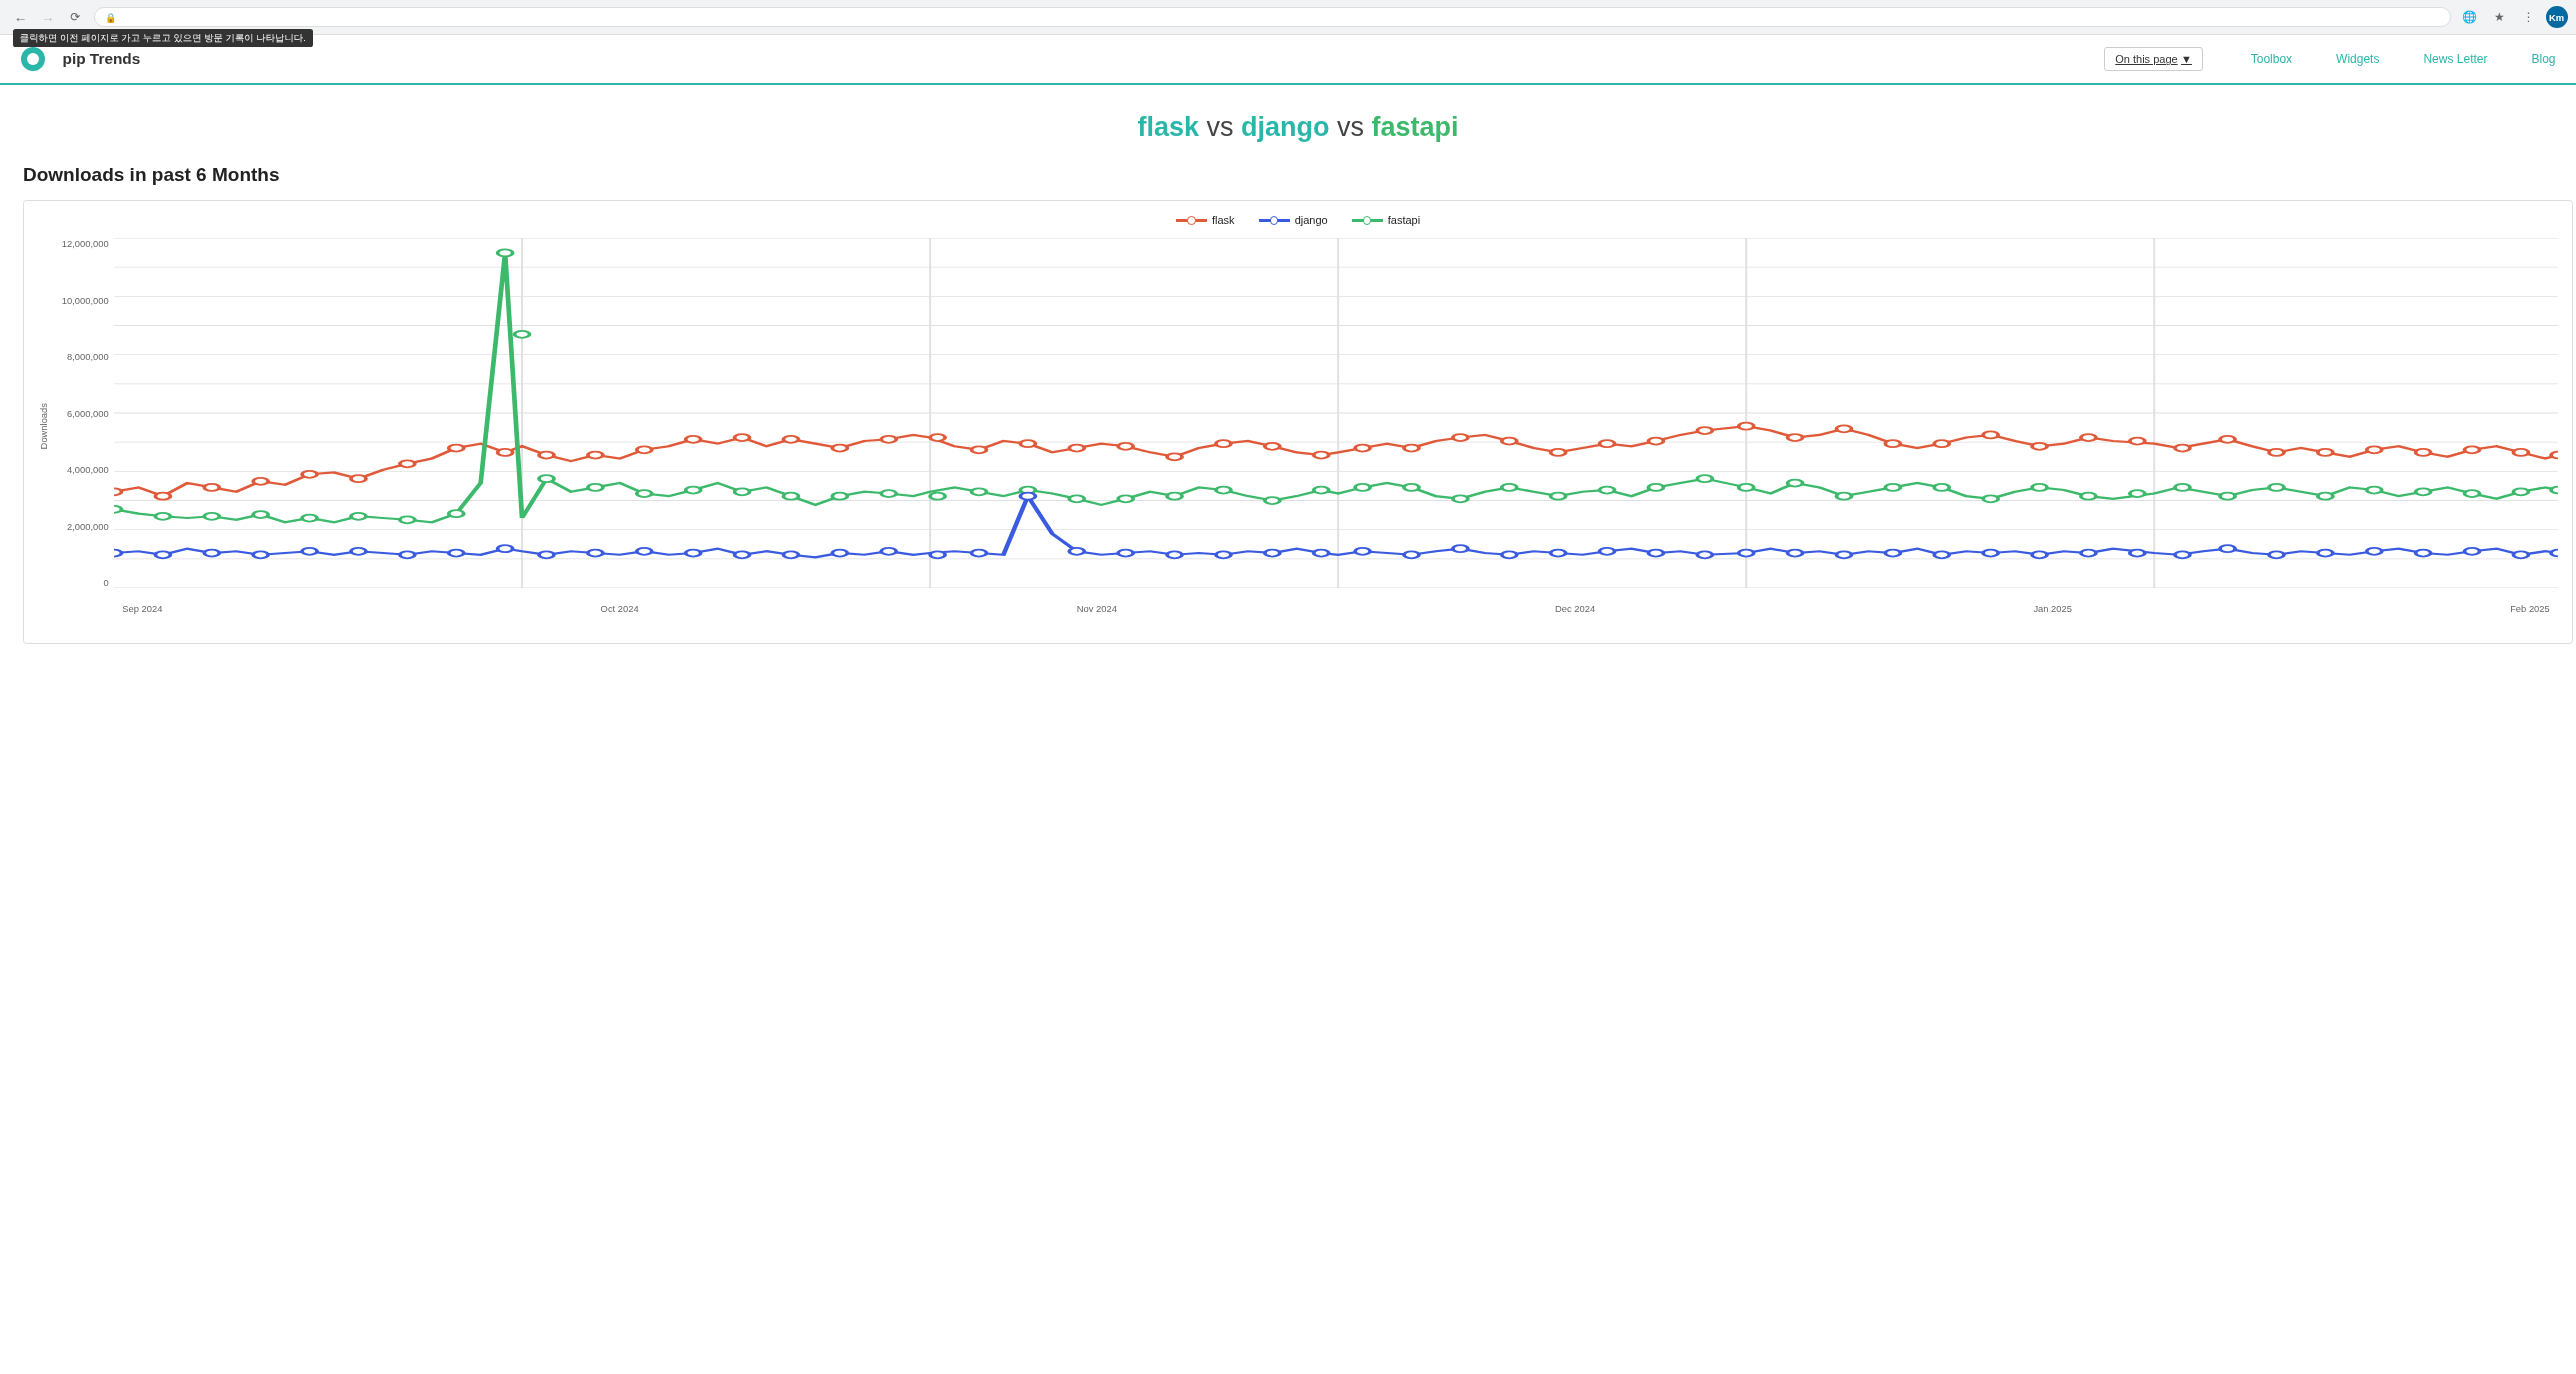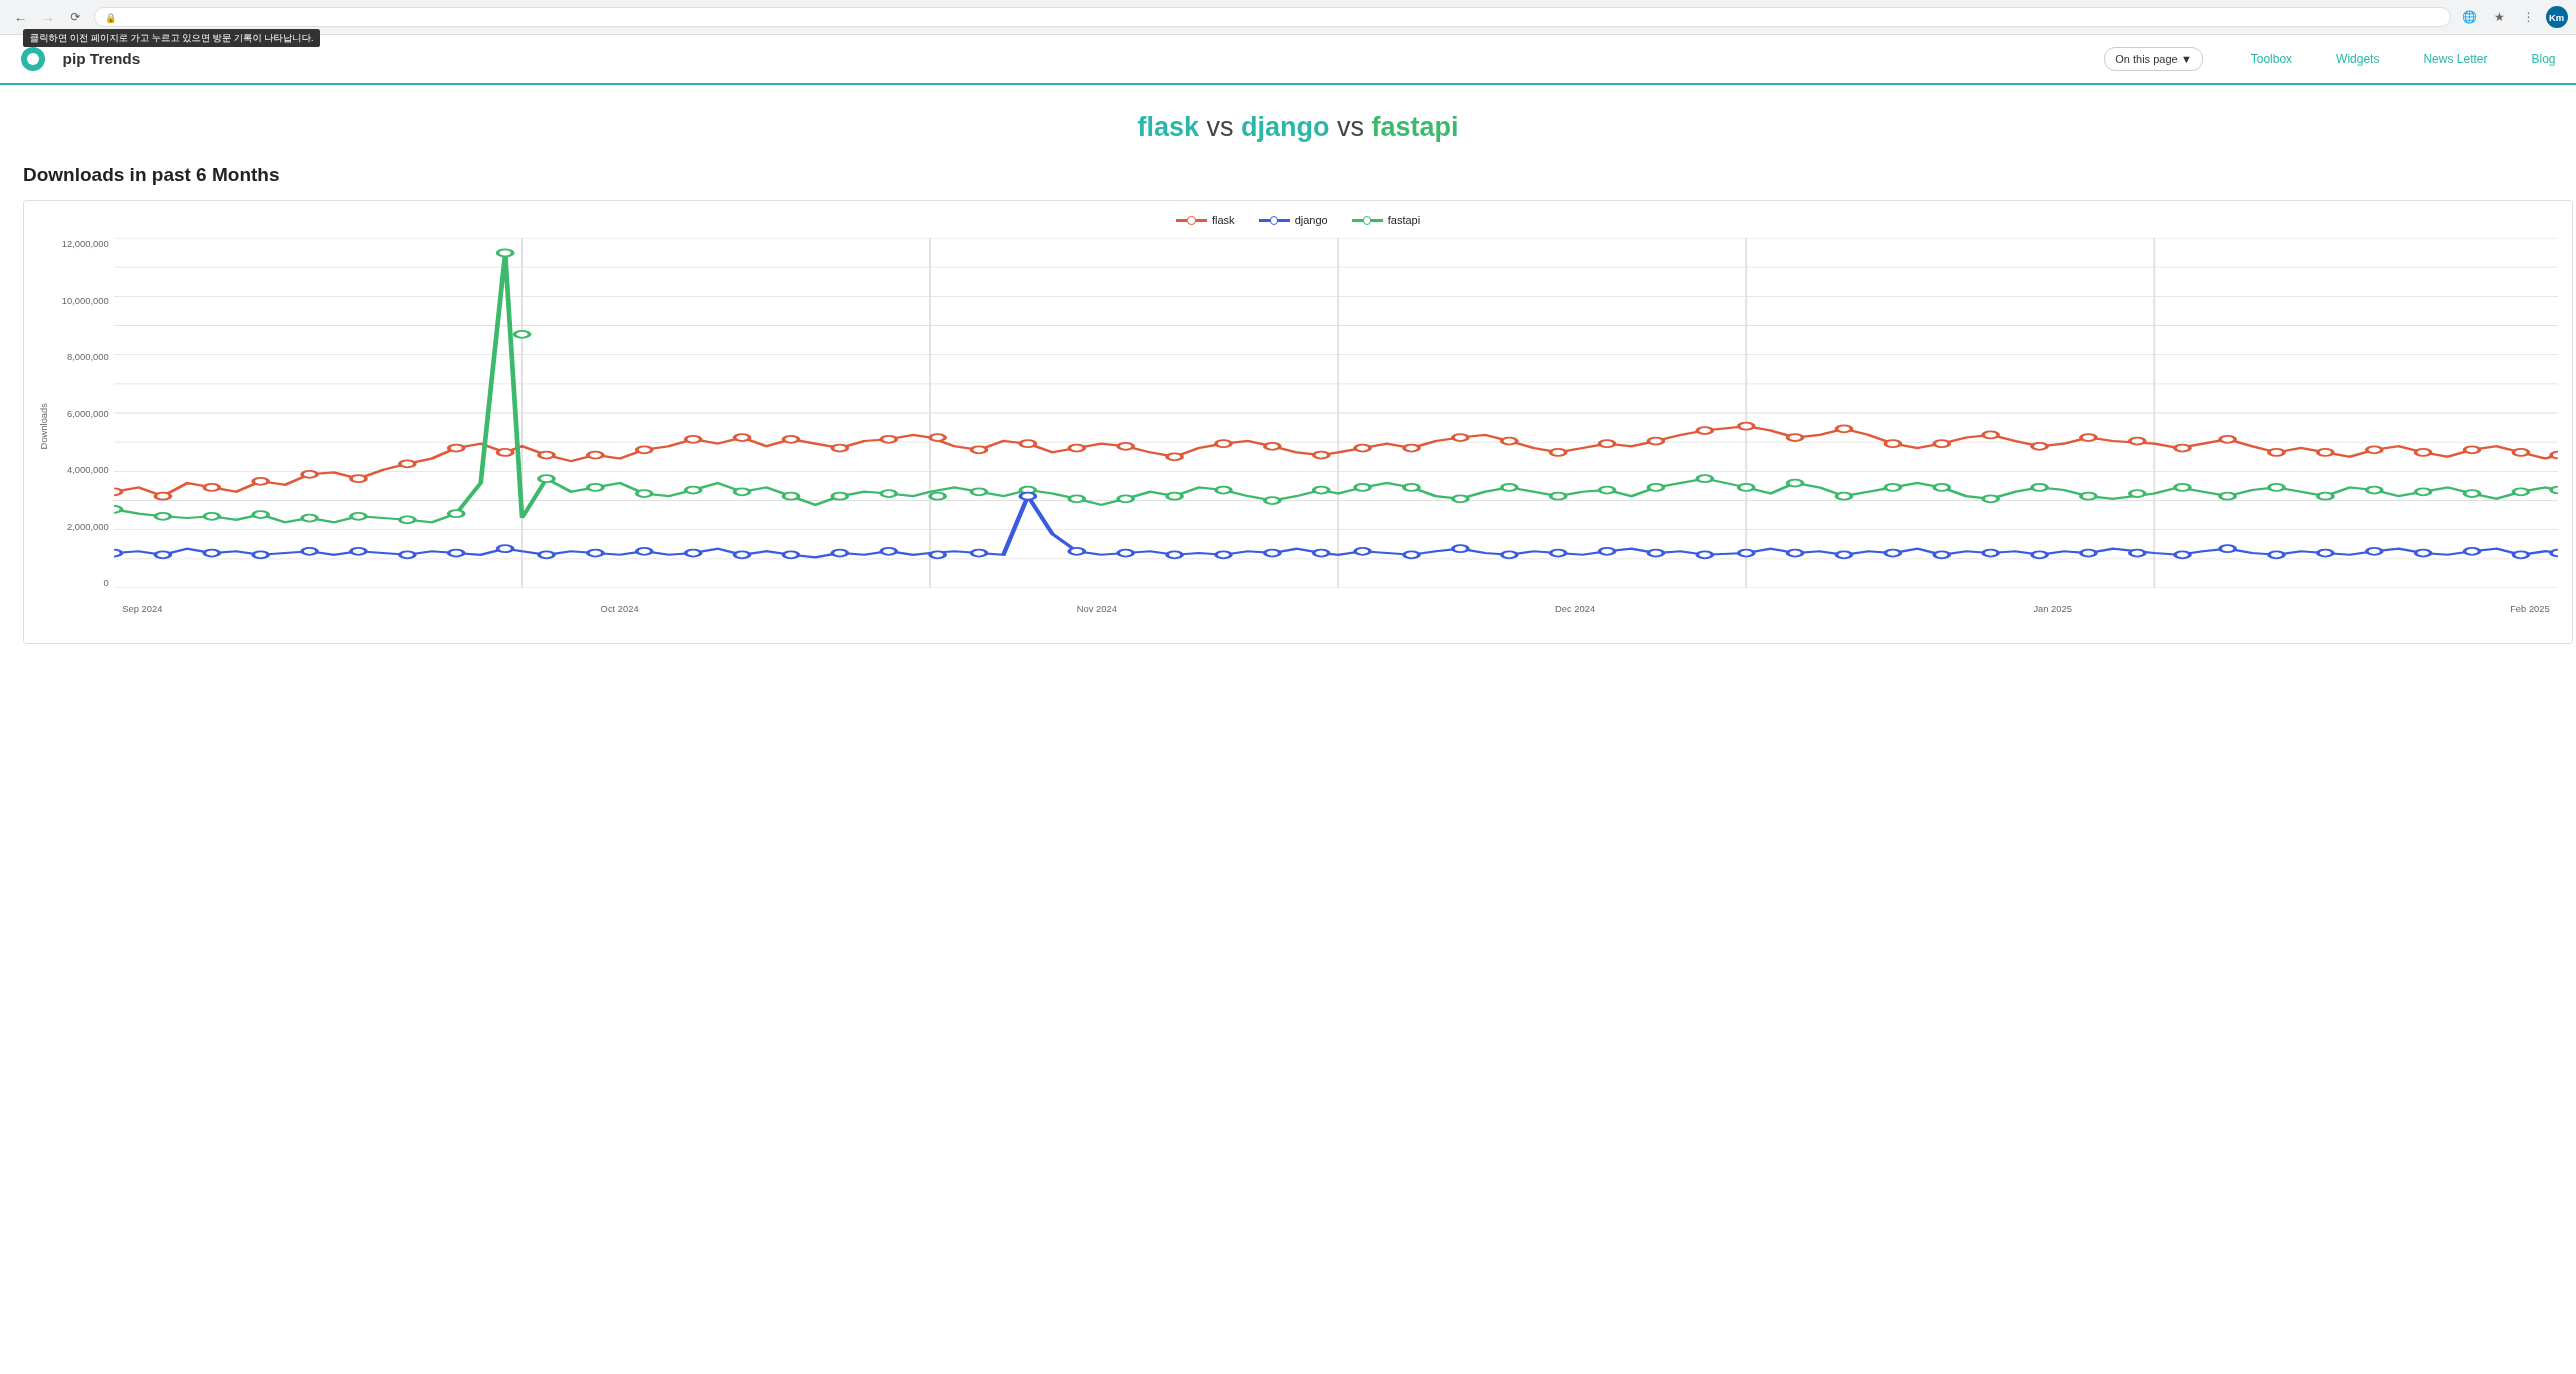--- a/index.html
+++ b/index.html
@@ -11,30 +11,30 @@
     .nav-buttons { display: flex; gap: 3.4px; }
     .nav-btn { width: 24px; height: 24px; border-radius: 50%; border: none; background: transparent; cursor: pointer; display: flex; align-items: center; justify-content: center; font-size: 13.7px; color: #666; }
     .nav-btn.disabled { color: #bbb; cursor: default; }
     .refresh-btn { width: 24px; height: 24px; border-radius: 50%; border: none; background: transparent; cursor: pointer; display: flex; align-items: center; justify-content: center; font-size: 12px; color: #666; }
     .address-bar { flex: 1; display: flex; align-items: center; background: #fff; border: 0.9px solid #ddd; border-radius: 17px; padding: 3.4px 10.3px; font-size: 11px; color: #333; gap: 5.1px; }
     .address-icon { font-size: 9.4px; color: #666; }
     .address-text { flex: 1; color: #333; }
     .browser-actions { display: flex; gap: 5.1px; align-items: center; }
     .browser-action-btn { width: 24px; height: 24px; border-radius: 50%; border: none; background: transparent; cursor: pointer; display: flex; align-items: center; justify-content: center; font-size: 12px; color: #666; }
     .avatar { width: 22px; height: 22px; border-radius: 50%; background: #0369a1; color: #fff; display: flex; align-items: center; justify-content: center; font-size: 9.4px; font-weight: bold; }
-    .tooltip { background: #333; color: #fff; font-size: 9.4px; padding: 2.6px 6.8px; border-radius: 2.6px; position: absolute; top: 29px; left: 23px; white-space: nowrap; z-index: 100; font-family: Liberation Serif, serif; }
+    .tooltip { background: #333; color: #fff; font-size: 9.4px; padding: 2.6px 6.8px; border-radius: 2.6px; position: absolute; top: 29px; left: 13px; white-space: nowrap; z-index: 100; }
 
     
     .app-header { display: flex; align-items: center; justify-content: space-between; padding: 12px 20.5px; border-bottom: 2.6px solid #2ab7a9; background: #fff; }
     .app-logo { display: flex; align-items: center; gap: 18px; }
     .logo-icon { width: 24px; height: 24px; background: #2ab7a9; border-radius: 50%; display: flex; align-items: center; justify-content: center; }
     .logo-icon-inner { width: 12px; height: 12px; background: #fff; border-radius: 50%; }
     .logo-text { font-size: 15.4px; font-weight: 600; color: #333; }
     .header-right { display: flex; align-items: center; gap: 20.5px; }
-    .on-this-page-btn { display: flex; align-items: center; gap: 3.4px; border: 0.9px solid #ccc; border-radius: 11px; padding: 5.1px 10.3px; cursor: pointer; font-size: 11px; color: #333; background: #fff; }
+    .on-this-page-btn { display: flex; align-items: center; gap: 3.4px; border: 0.9px solid #ccc; border-radius: 3px; padding: 5.1px 10.3px; cursor: pointer; font-size: 11px; color: #333; background: #fff; text-decoration: underline; }
     .nav-links { display: flex; gap: 17px; }
     .nav-link { color: #2ab7a9; font-size: 12px; font-weight: 500; cursor: pointer; text-decoration: none; margin-left: 27px; }
 
     
     .page-content { padding: 0 3px; margin-left: 20px; }
     .comparison-title { text-align: center; padding: 27px 0 20.5px; font-size: 27px; font-weight: 700; }
     .title-flask { color: #2ab7a9; }
     .title-vs { color: #444; font-weight: 400; }
     .title-django { color: #2ab7a9; }
     .title-fastapi { color: #3cb96b; }

